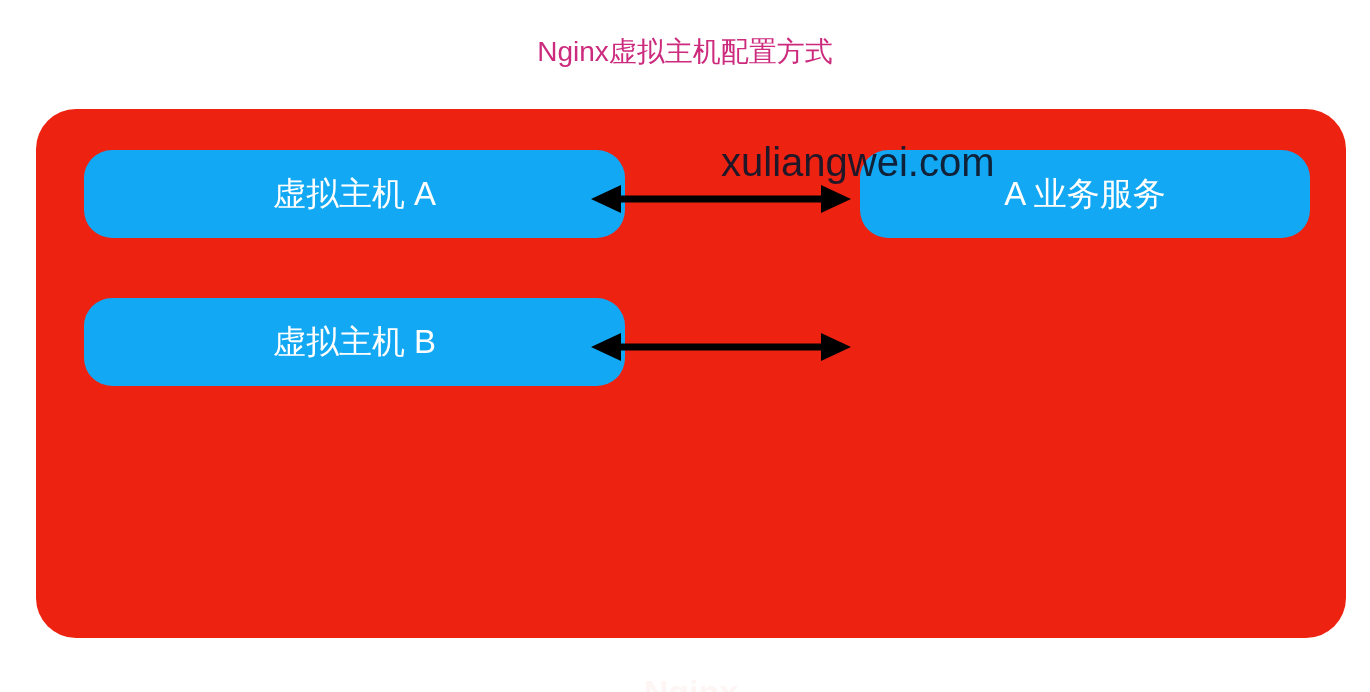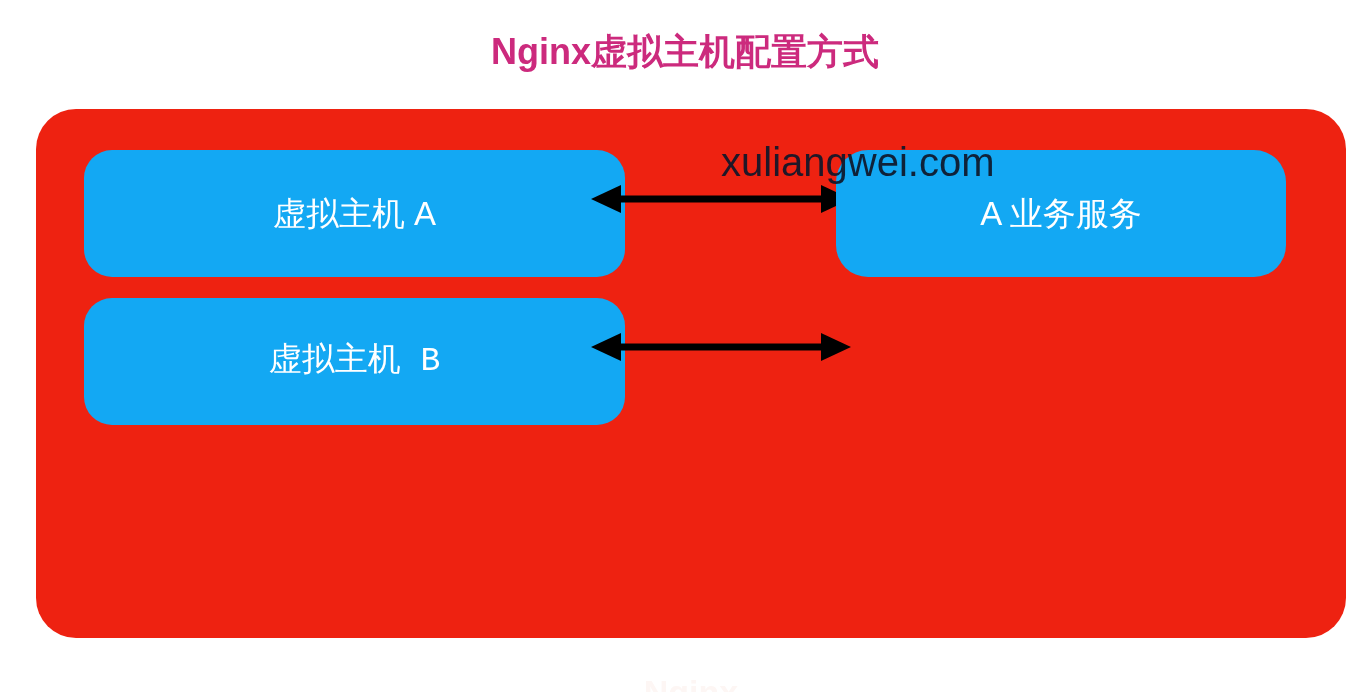--- a/index.html
+++ b/index.html
@@ -14,22 +14,22 @@
     overflow: hidden;
     font-family: "Liberation Sans", sans-serif;
   }
 
   #page-title {
     position: absolute;
     top: 26px;
     left: 0;
     width: 1370px;
     text-align: center;
-    font-size: 36px;
-    font-weight: bold;
+    font-size: 28px;
+    font-weight: normal;
     color: #cc2a7d;
     letter-spacing: 0px;
     line-height: 52px;
     white-space: nowrap;
   }
 
   #nginx-container {
     position: absolute;
     left: 36px;
     top: 109px;
@@ -52,40 +52,40 @@
     line-height: 40px;
   }
 
   .vhost-row {
     position: absolute;
     left: 0;
     width: 1310px;
     height: 98px;
   }
   .vhost-row.row-0 { top: 41px; }
-  .vhost-row.row-1 { top: 189px; font-family: Liberation Mono, monospace; }
+  .vhost-row.row-1 { top: 189px; }
   .vhost-row.row-2 { top: 337px; }
 
   .box {
     position: absolute;
     top: 0;
-    height: 127px;
+    height: 88px;
     background: #13a8f3;
     border-radius: 28px;
     display: flex;
     align-items: center;
     justify-content: center;
     color: #ffffff;
     font-size: 33px;
     line-height: 40px;
     white-space: nowrap;
     box-sizing: border-box;
   }
   .box.left  { left: 48px;  width: 541px; }
-  .box.right { left: 800px; width: 450px; border-radius: 32px; }
+  .box.right { left: 824px; width: 450px; }
 
   .connector {
     position: absolute;
     left: 555px;
     top: 29px;
     width: 260px;
     height: 40px;
     overflow: visible;
   }
 

